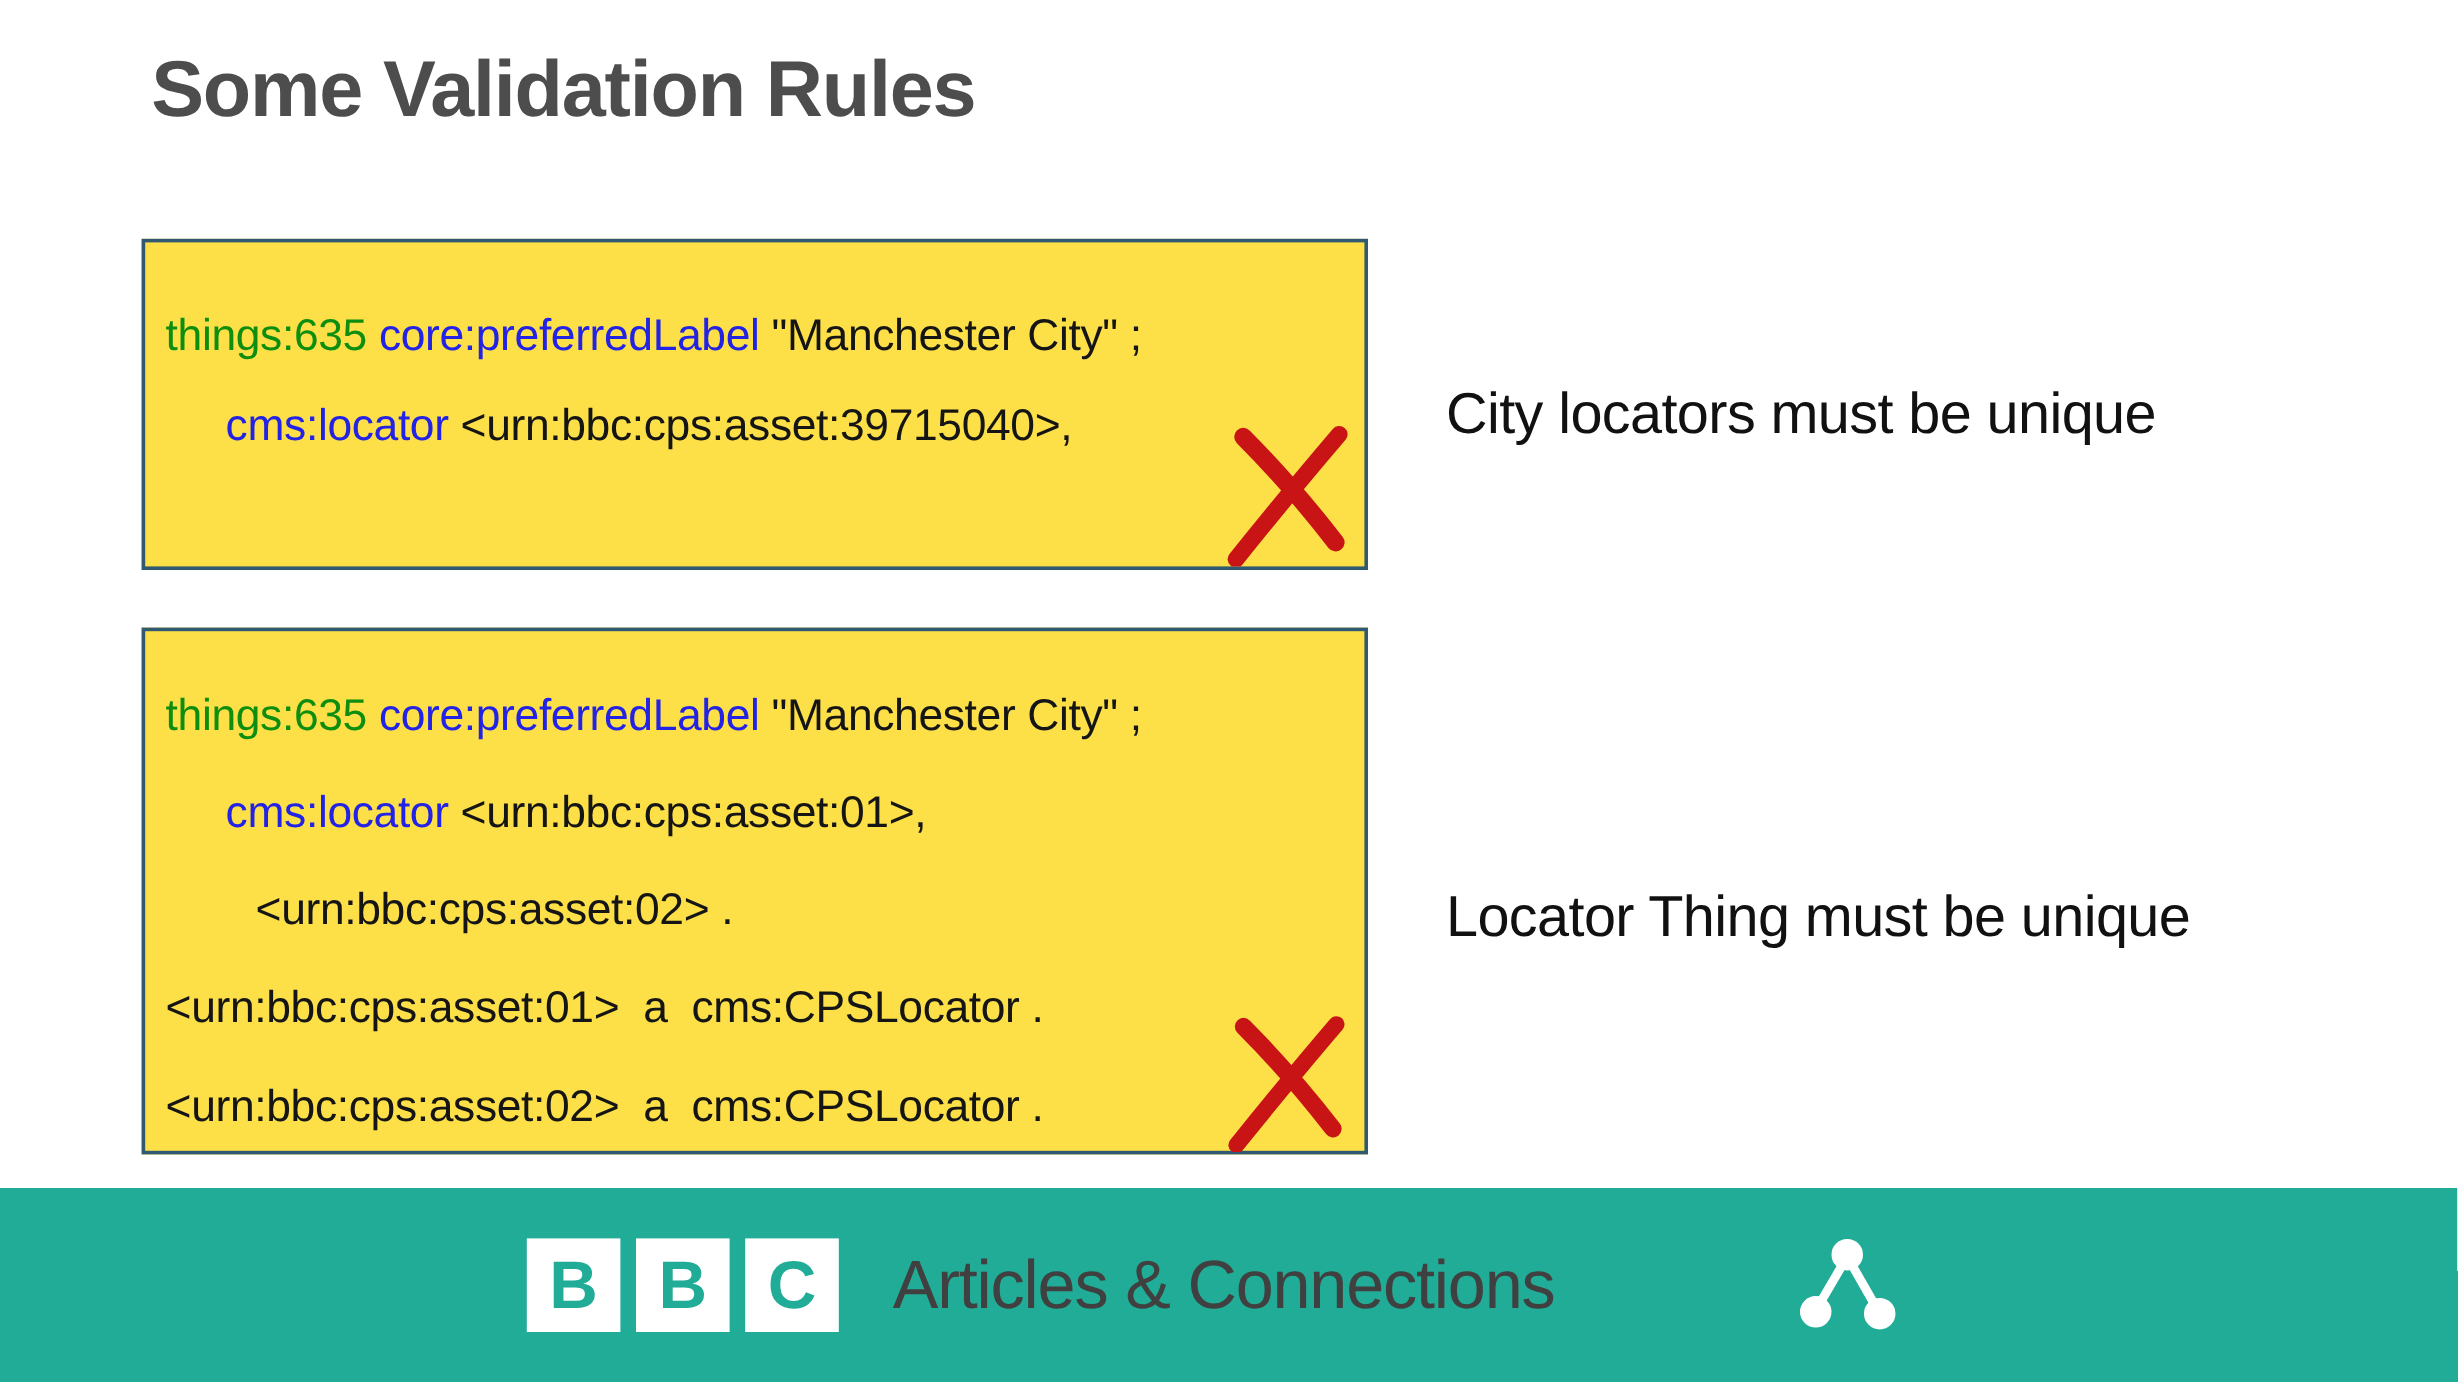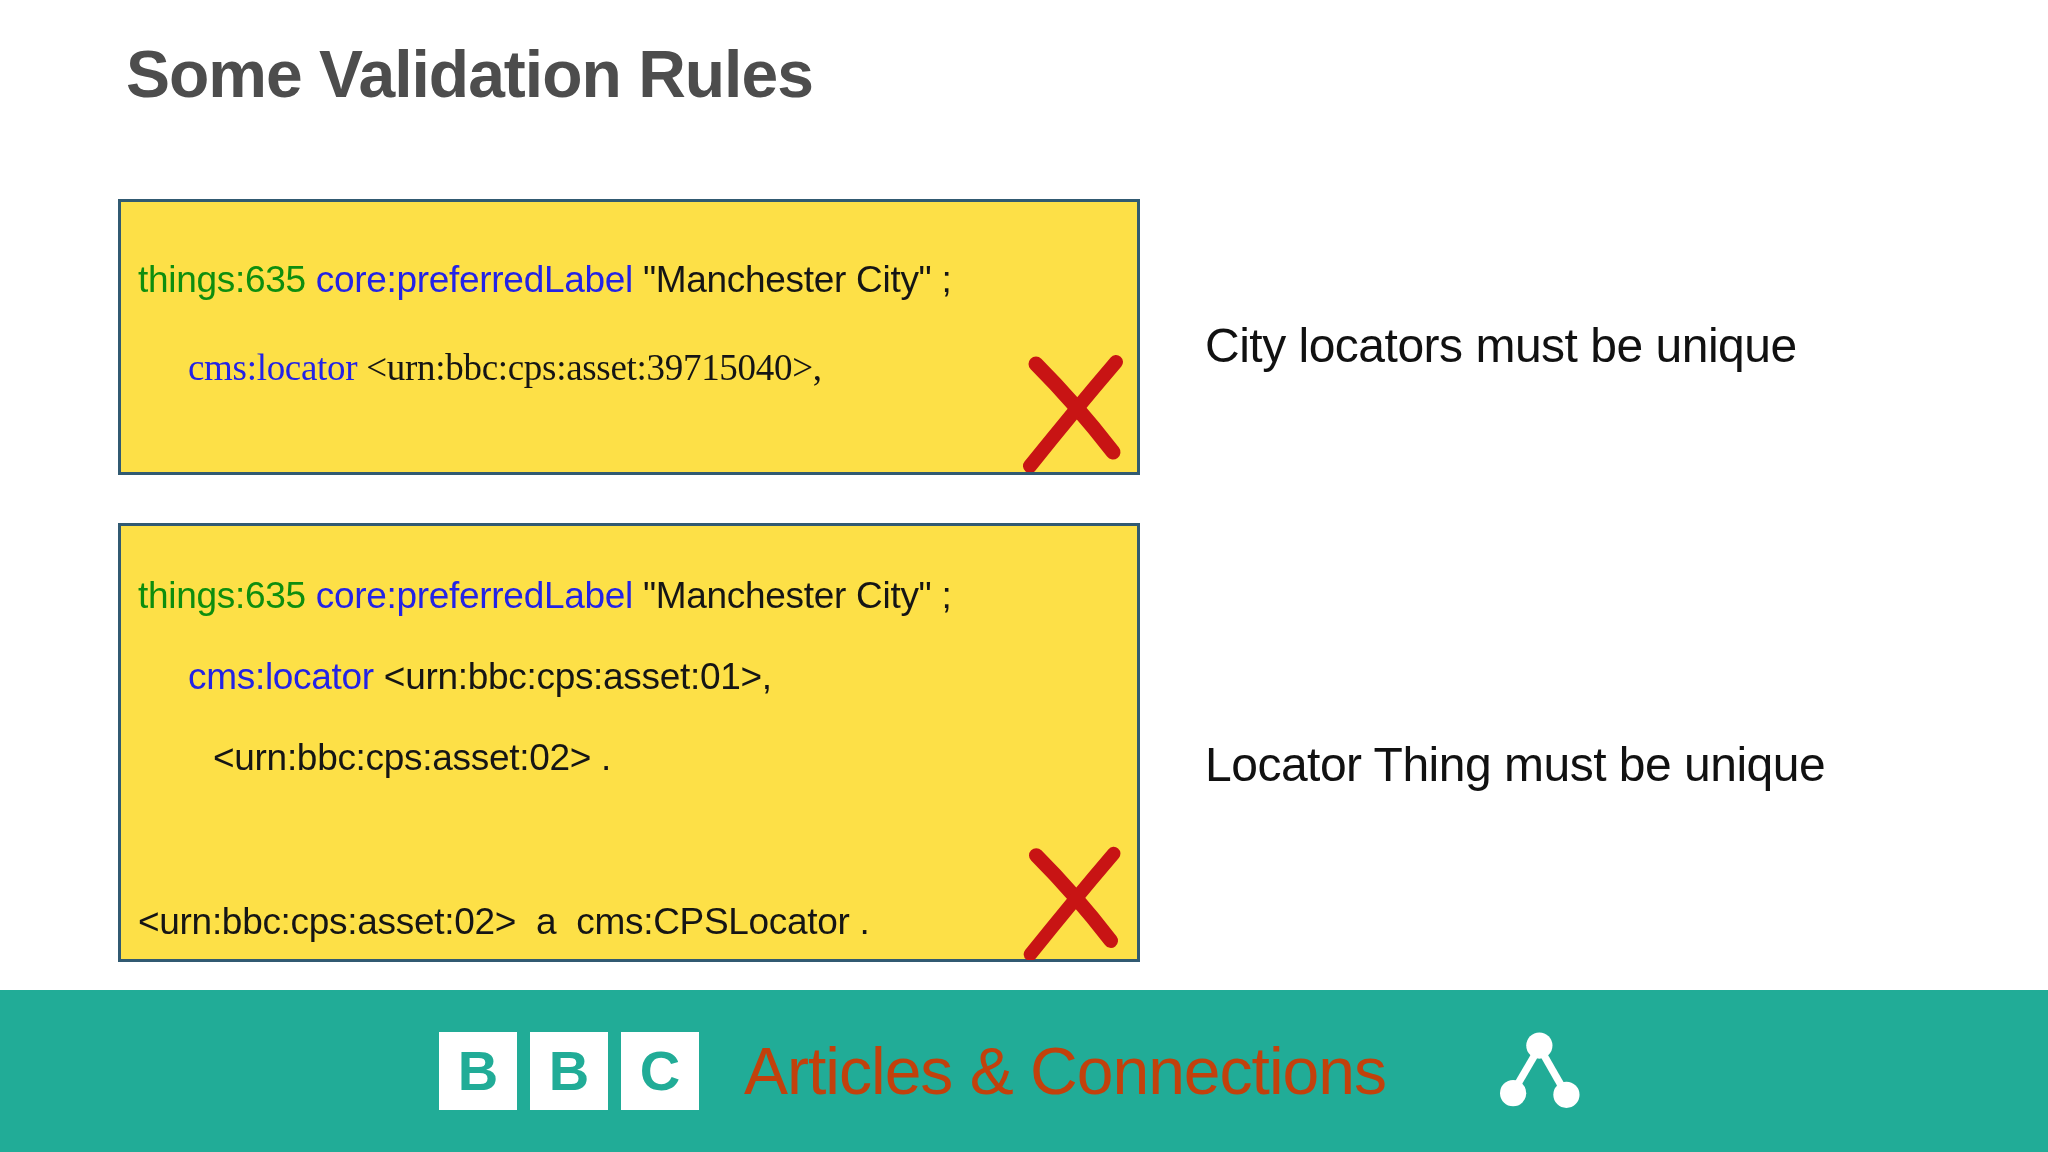--- a/index.html
+++ b/index.html
@@ -32,21 +32,21 @@
     position:absolute;
     white-space:pre;
     font-size:37px;
     line-height:46px;
     letter-spacing:-0.3px;
     color:#151515;
   }
   .indent-0{left:17px;}
   .indent-1{left:67px;}
   .indent-2{left:92px;}
-  .b1-l0{top:55px;}  .b1-l1{top:143px;font-family:Liberation Serif, serif;} .b1-l2{top:215px;}
+  .b1-l0{top:55px;}  .b1-l1{top:130px;} .b1-l2{top:215px;}
   .b2-l0{top:47px;}  .b2-l1{top:128px;} .b2-l2{top:209px;}
   .b2-l3{top:291px;} .b2-l4{top:373px;}
   .tok-green{color:#0e8e0e;}
   .tok-blue{color:#2323e6;}
   .tok-black{color:#151515;}
   .x-mark{position:absolute;}
   .x-1{left:1020px;top:348px;width:110px;height:124px;}
   .x-2{left:1018px;top:840px;width:112px;height:120px;}
   .annotation{
     position:absolute;
@@ -75,23 +75,23 @@
     background:#ffffff;
     color:#21ac97;
     font-size:56px;
     font-weight:bold;
     line-height:78px;
     text-align:center;
   }
   .footer-label{
     position:absolute;
     left:744px;top:1032px;
-    font-size:66px;
+    font-size:57px;
     line-height:78px;
-    color:#c2410c;
+    color:#404040;
     letter-spacing:-1px;
     white-space:nowrap;
   }
   .connections-icon{
     position:absolute;
     left:1500px;top:1030px;
     width:82px;height:82px;
   }
 </style>
 </head>
@@ -103,20 +103,21 @@
 
   <div class="code-box box-1">
     <div class="code-line indent-0 b1-l0"><span class="tok-green">things:635 </span><span class="tok-blue">core:preferredLabel</span><span class="tok-black"> "Manchester City" ;</span></div>
     <div class="code-line indent-1 b1-l1"><span class="tok-blue">cms:locator</span><span class="tok-black"> &lt;urn:bbc:cps:asset:39715040&gt;,</span></div>
   </div>
 
   <div class="code-box box-2">
     <div class="code-line indent-0 b2-l0"><span class="tok-green">things:635 </span><span class="tok-blue">core:preferredLabel</span><span class="tok-black"> "Manchester City" ;</span></div>
     <div class="code-line indent-1 b2-l1"><span class="tok-blue">cms:locator</span><span class="tok-black"> &lt;urn:bbc:cps:asset:01&gt;,</span></div>
     <div class="code-line indent-2 b2-l2"><span class="tok-black">&lt;urn:bbc:cps:asset:02&gt; .</span></div>
+    <div class="code-line indent-0 b2-l3"><span class="tok-black">&lt;urn:bbc:cps:asset:01&gt;  a  cms:CPSLocator .</span></div>
     <div class="code-line indent-0 b2-l4"><span class="tok-black">&lt;urn:bbc:cps:asset:02&gt;  a  cms:CPSLocator .</span></div>
   </div>
 
   <svg class="x-mark x-1" viewBox="0 0 110 124" aria-hidden="true">
     <path d="M16 16 Q55 55 93 104" stroke="#c81414" stroke-width="15" stroke-linecap="round" fill="none"></path>
     <path d="M96 14 Q55 62 10 118" stroke="#c81414" stroke-width="14" stroke-linecap="round" fill="none"></path>
   </svg>
   <svg class="x-mark x-2" viewBox="0 0 110 124" aria-hidden="true">
     <path d="M16 16 Q55 55 93 104" stroke="#c81414" stroke-width="15" stroke-linecap="round" fill="none"></path>
     <path d="M96 14 Q55 62 10 118" stroke="#c81414" stroke-width="14" stroke-linecap="round" fill="none"></path>

